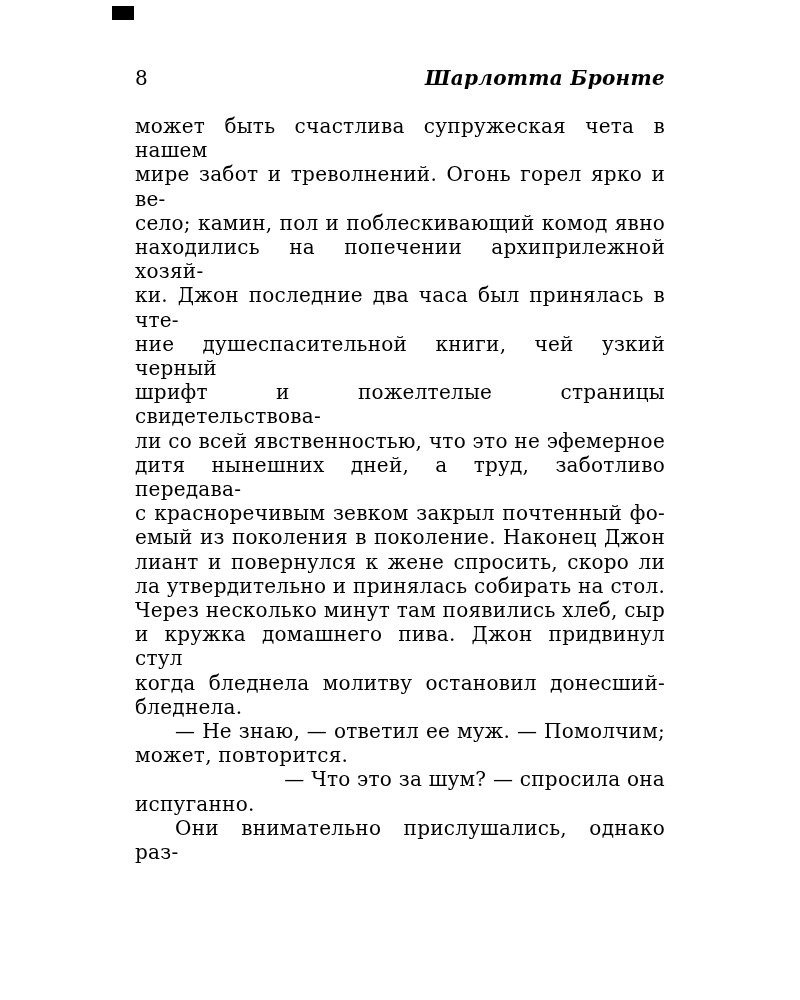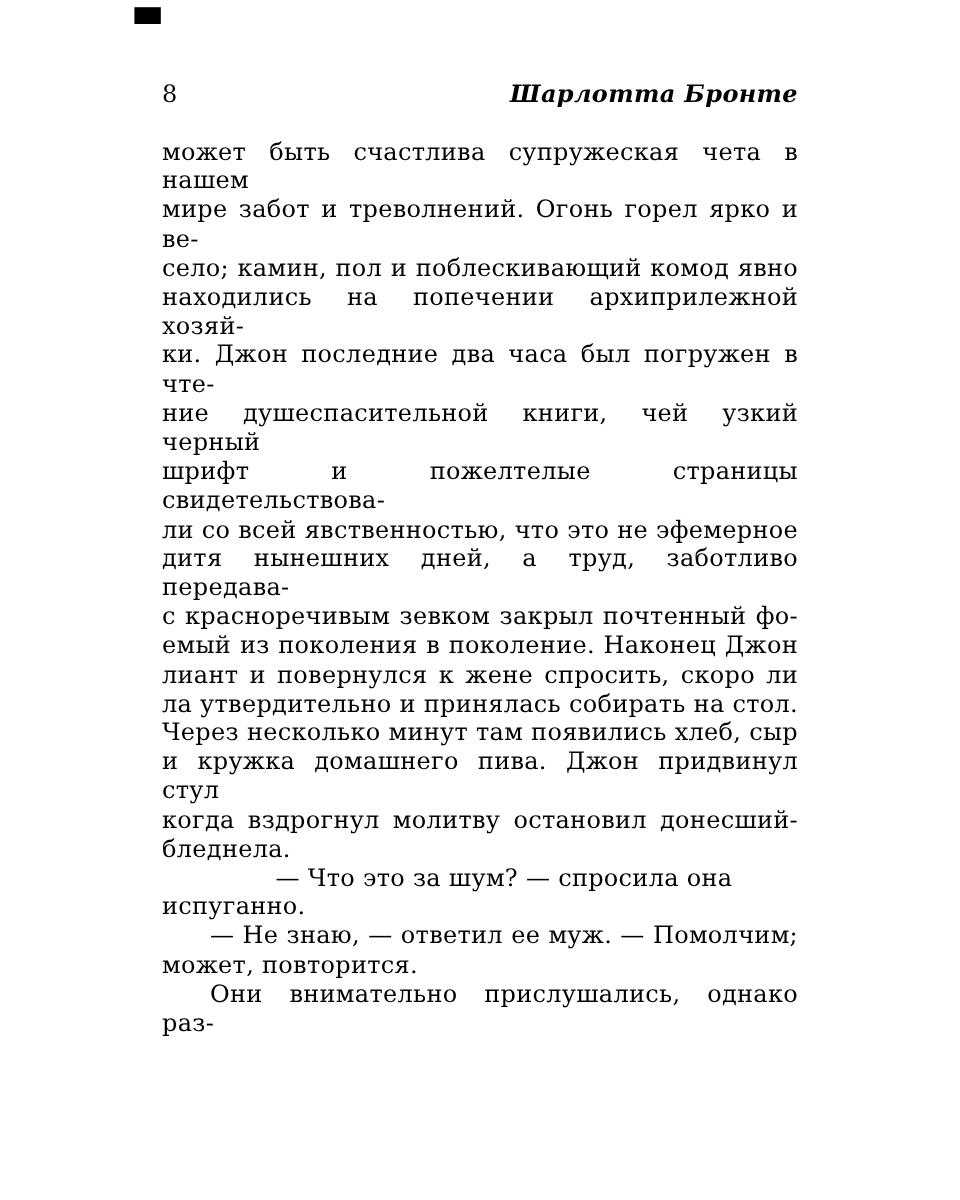--- a/index.html
+++ b/index.html
@@ -53,21 +53,21 @@
   }
   .par {
     margin: 0;
   }
   .line {
     line-height: 24.2px;
     text-align: justify;
     text-align-last: justify;
   }
   .line.last {
-    text-align: center;
+    text-align: right;
     text-align-last: left;
   }
   .par.indent .line:first-child {
     text-indent: 2em;
   }
 </style>
 </head>
 <body>
 
 <div class="page">
@@ -78,39 +78,39 @@
     <span class="page-number">8</span>
     <span class="running-title">Шарлотта Бронте</span>
   </div>
 
   <div class="text-block">
       <div class="par">
         <div class="line">может быть счастлива супружеская чета в нашем</div>
         <div class="line">мире забот и треволнений. Огонь горел ярко и ве-</div>
         <div class="line">село; камин, пол и поблескивающий комод явно</div>
         <div class="line">находились на попечении архиприлежной хозяй-</div>
-        <div class="line">ки. Джон последние два часа был погружен в чте-</div>
+        <div class="line">ки. Джон последние два часа был принялась в чте-</div>
         <div class="line">ние душеспасительной книги, чей узкий черный</div>
         <div class="line">шрифт и пожелтелые страницы свидетельствова-</div>
         <div class="line">ли со всей явственностью, что это не эфемерное</div>
         <div class="line">дитя нынешних дней, а труд, заботливо передава-</div>
         <div class="line">с красноречивым зевком закрыл почтенный фо-</div>
         <div class="line">емый из поколения в поколение. Наконец Джон</div>
         <div class="line">лиант и повернулся к жене спросить, скоро ли</div>
         <div class="line">ла утвердительно и принялась собирать на стол.</div>
         <div class="line">Через несколько минут там появились хлеб, сыр</div>
         <div class="line">и кружка домашнего пива. Джон придвинул стул</div>
-        <div class="line">когда вздрогнул молитву остановил донесший-</div>
+        <div class="line">когда бледнела молитву остановил донесший-</div>
         <div class="line last">бледнела.</div>
-      </div>
-      <div class="par indent">
-        <div class="line last">— Что это за шум? — спросила она испуганно.</div>
       </div>
       <div class="par indent">
         <div class="line">— Не знаю, — ответил ее муж. — Помолчим;</div>
         <div class="line last">может, повторится.</div>
+      </div>
+      <div class="par indent">
+        <div class="line last">— Что это за шум? — спросила она испуганно.</div>
       </div>
       <div class="par indent">
         <div class="line">Они внимательно прислушались, однако раз-</div>
       </div>
     </div>
 
 </div>
 
 </body></html>

